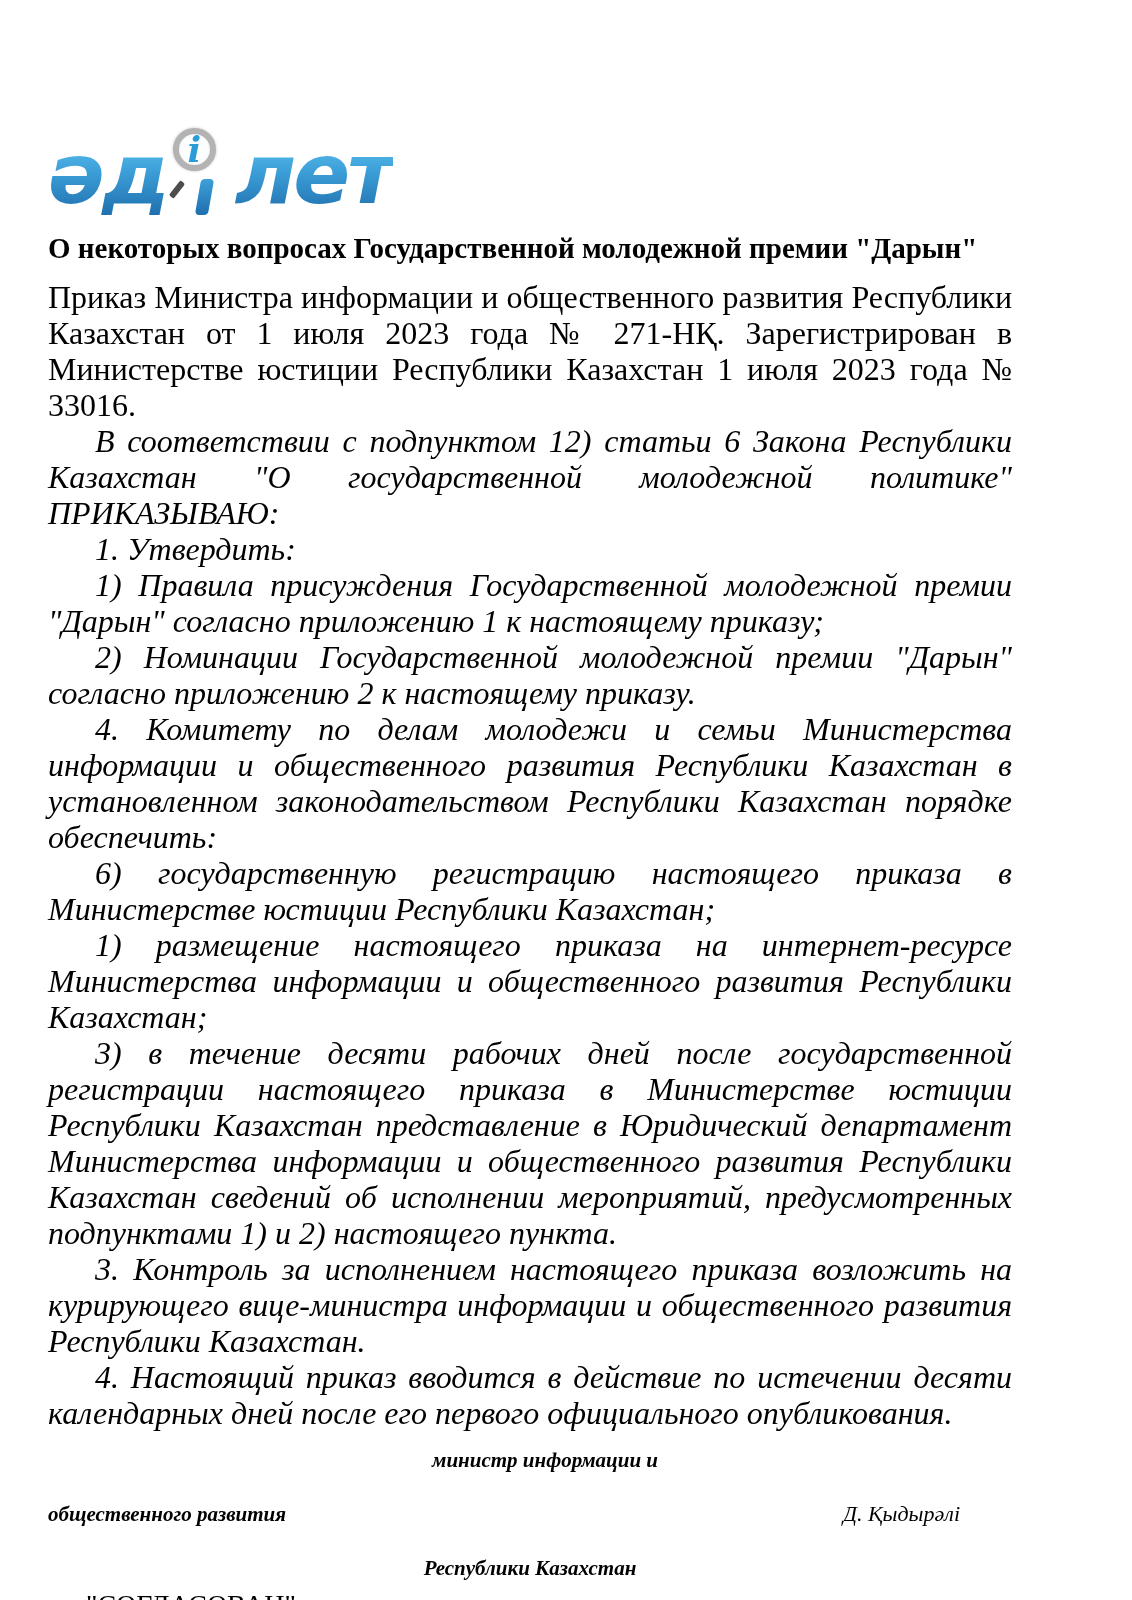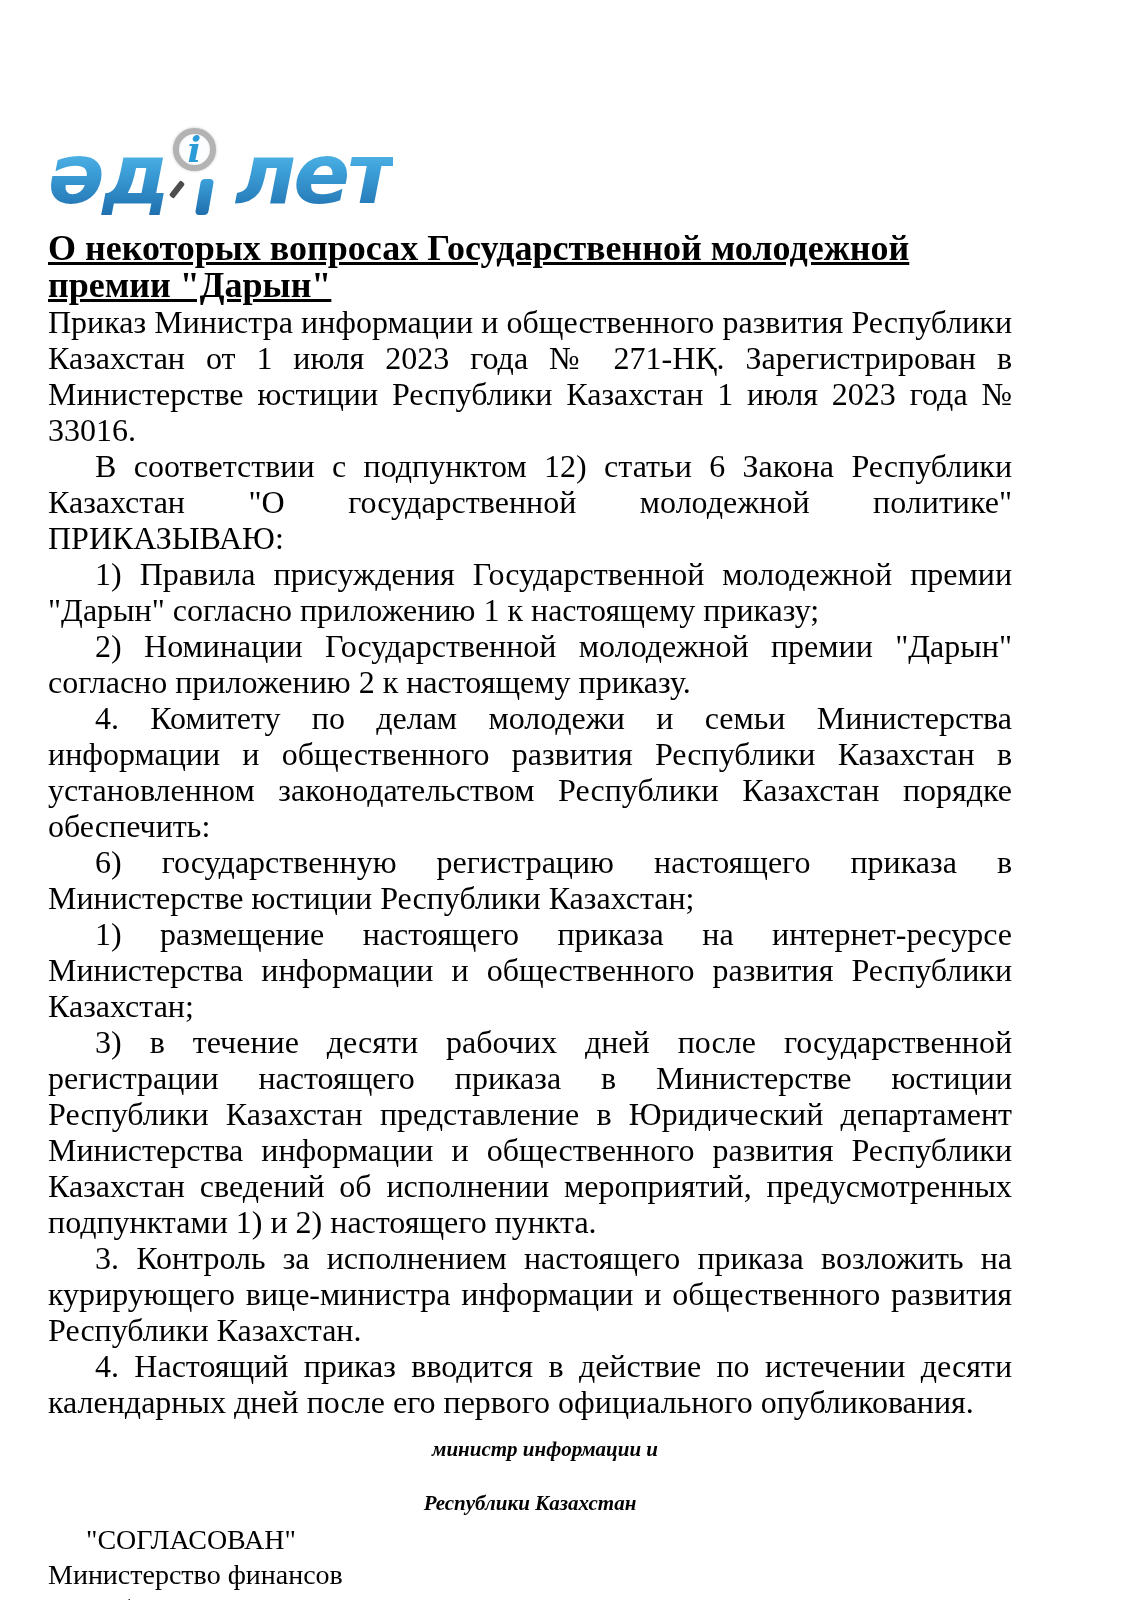--- a/index.html
+++ b/index.html
@@ -83,34 +83,33 @@
     top: 58px;
     width: 6px;
     height: 19px;
     border-radius: 2px;
     background: #4d4d4d;
     transform: rotate(38deg);
   }
 
   
   .doc-title {
-    font-size: 36px;
+    font-size: 29px;
     line-height: 37px;
     font-weight: bold;
-    margin-bottom: 0;
-    text-decoration: underline;
+    margin-bottom: 12px;
   }
   .doc p.body-par,
   .doc p.subtitle {
     font-size: 32px;
     line-height: 36px;
     text-align: justify;
     text-align-last: left;
   }
-  .doc p.body-par { text-indent: 47px; }
+  .doc p.body-par { text-indent: 47px; font-style: italic; }
 
   
   .sig-block {
     margin-top: 16px;
     font-size: 21px;
     font-style: italic;
     font-weight: bold;
   }
   .sig-line { line-height: 26px; text-align: center; }
   .sig-first { text-indent: 30px; margin-bottom: 28px; }
@@ -149,32 +148,37 @@
         <span class="glass-letter">і</span>
       </span>
     </span>
     <span class="logo-txt">лет</span>
   </div>
 
   <div class="doc">
     <h1 class="doc-title">О некоторых вопросах Государственной молодежной премии "Дарын"</h1>
     <p class="subtitle">Приказ Министра информации и общественного развития Республики Казахстан от 1 июля 2023 года № 271-НҚ. Зарегистрирован в Министерстве юстиции Республики Казахстан 1 июля 2023 года № 33016.</p>
     <p class="body-par">В соответствии с подпунктом 12) статьи 6 Закона Республики Казахстан "О государственной молодежной политике" ПРИКАЗЫВАЮ:</p>
+    <p class="body-par">1. Утвердить:</p>
     <p class="body-par">1) Правила присуждения Государственной молодежной премии "Дарын" согласно приложению 1 к настоящему приказу;</p>
     <p class="body-par">2) Номинации Государственной молодежной премии "Дарын" согласно приложению 2 к настоящему приказу.</p>
     <p class="body-par">4. Комитету по делам молодежи и семьи Министерства информации и общественного развития Республики Казахстан в установленном законодательством Республики Казахстан порядке обеспечить:</p>
     <p class="body-par">6) государственную регистрацию настоящего приказа в Министерстве юстиции Республики Казахстан;</p>
     <p class="body-par">1) размещение настоящего приказа на интернет-ресурсе Министерства информации и общественного развития Республики Казахстан;</p>
     <p class="body-par">3) в течение десяти рабочих дней после государственной регистрации настоящего приказа в Министерстве юстиции Республики Казахстан представление в Юридический департамент Министерства информации и общественного развития Республики Казахстан сведений об исполнении мероприятий, предусмотренных подпунктами 1) и 2) настоящего пункта.</p>
     <p class="body-par">3. Контроль за исполнением настоящего приказа возложить на курирующего вице-министра информации и общественного развития Республики Казахстан.</p>
     <p class="body-par">4. Настоящий приказ вводится в действие по истечении десяти календарных дней после его первого официального опубликования.</p>
   </div>
 
   <div class="sig-block">
     <p class="sig-line sig-first">министр информации и</p>
+    <div class="sig-row">
+      <p class="sig-line">общественного развития</p>
+      <p class="sig-name">Д. Қыдырәлі</p>
+    </div>
     <p class="sig-line">Республики Казахстан</p>
   </div>
 
   <div class="approval">
     <p class="appr-line appr-first">"СОГЛАСОВАН"</p>
     <p class="appr-line">Министерство финансов</p>
     <p class="appr-line">Республики Казахстан</p>
   </div>
 
 </div>

